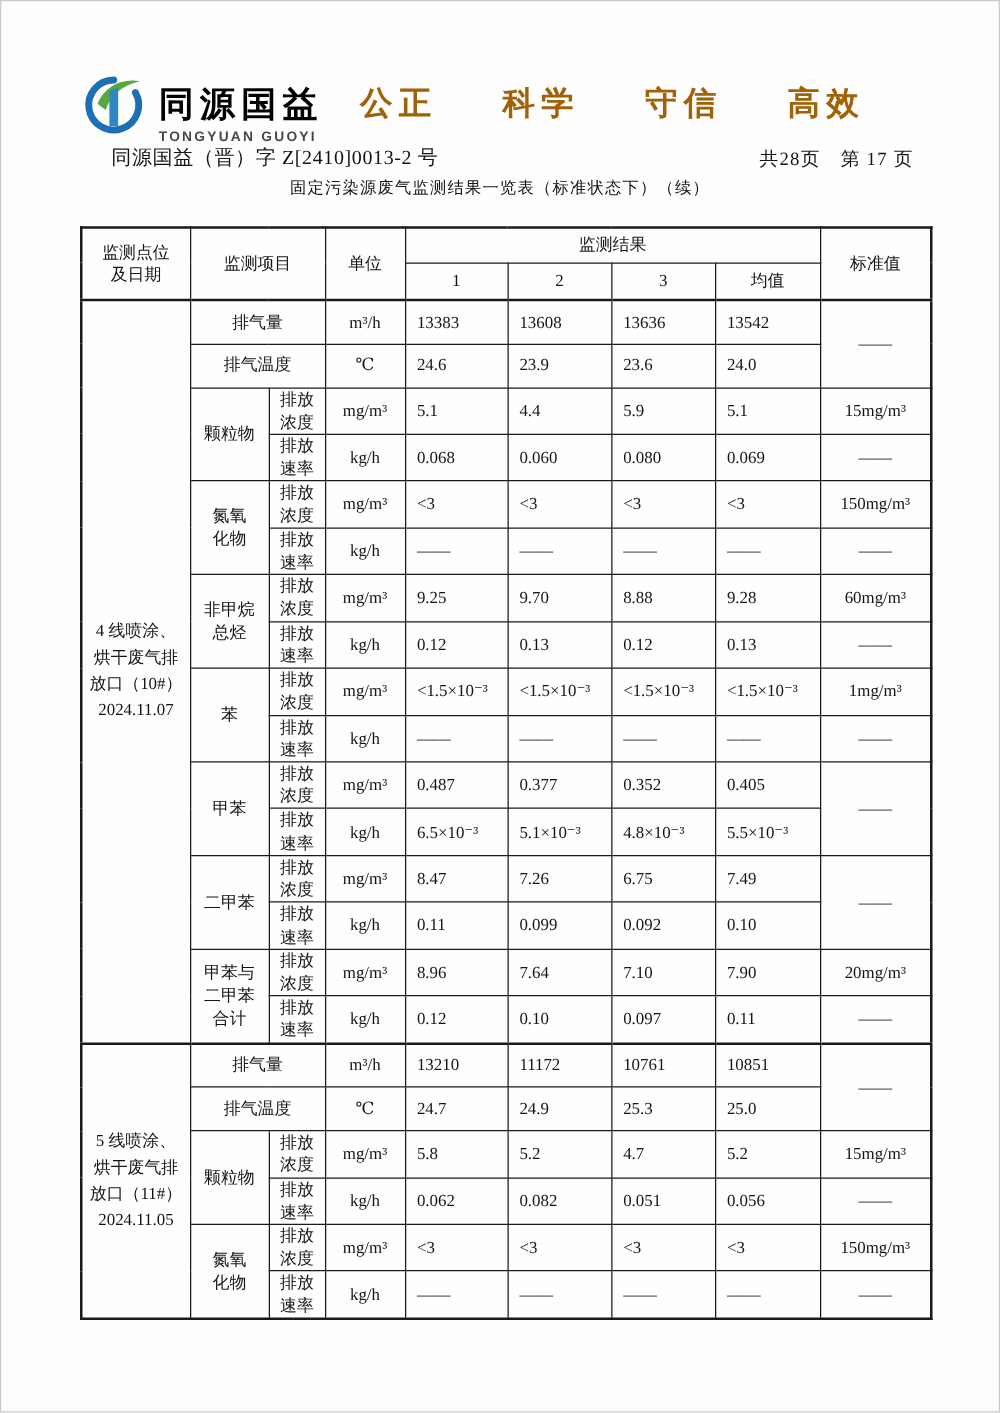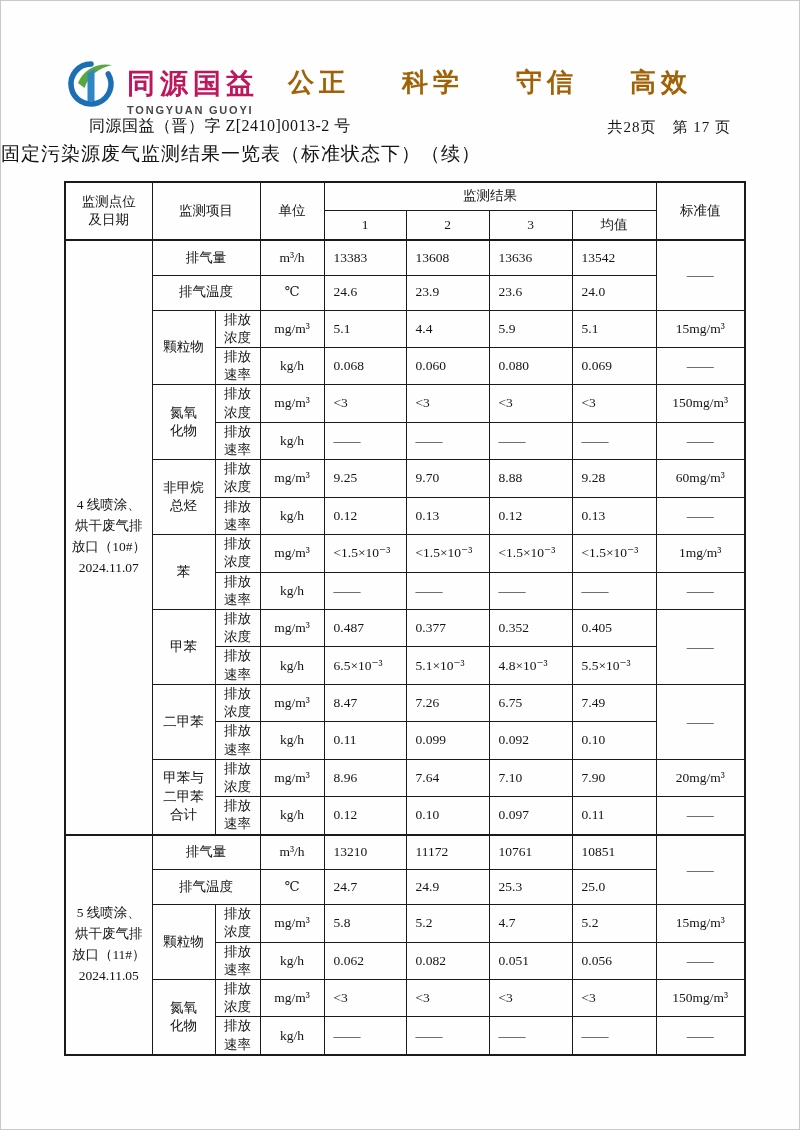--- a/index.html
+++ b/index.html
@@ -7,35 +7,35 @@
     width:800px;height:1130px;background:#ffffff;position:relative;
     font-family:"Liberation Serif","DejaVu Serif",serif;color:#141414;
   }
   .page{position:absolute;inset:0;border:1px solid #c9c9c9;box-sizing:border-box;background:#fefefe;}
 
   
   .logo{position:absolute;top:55px;left:63px;display:flex;gap:9px;}
   .logo-text{display:flex;flex-direction:column;}
   .logo-cn{
     font-family:"Liberation Sans","DejaVu Sans",sans-serif;font-weight:900;
-    font-size:28px;letter-spacing:5px;color:#be185d;margin-top:13px;line-height:1.05;
+    font-size:28px;letter-spacing:5px;color:#000000;margin-top:13px;line-height:1.05;
   }
   .logo-en{
     font-family:"Liberation Sans","DejaVu Sans",sans-serif;font-weight:bold;
     font-size:11px;letter-spacing:1.8px;color:#474747;margin-top:6px;
   }
   .slogan{
     position:absolute;top:64px;left:287px;display:flex;gap:52px;
     font-size:26px;font-weight:900;letter-spacing:5px;color:#a16207;
   }
   .doc-no{position:absolute;top:115px;left:88px;font-size:16px;letter-spacing:0.5px;}
   .page-info{position:absolute;top:117px;right:68px;font-size:15px;letter-spacing:1px;font-family:Liberation Serif, serif;}
   .title{
-    position:absolute;top:140px;left:0;width:100%;text-align:left;
-    font-size:19px;letter-spacing:1px;
+    position:absolute;top:140px;left:0;width:100%;text-align:center;
+    font-size:13px;letter-spacing:1px;
   }
 
   
   table.results{
     position:absolute;top:180px;left:63px;width:680px;
     border-collapse:collapse;table-layout:fixed;
     border:2px solid #1a1a1a;
   }
   .results th,.results td{
     border:1px solid #1a1a1a;padding:0;font-weight:normal;

